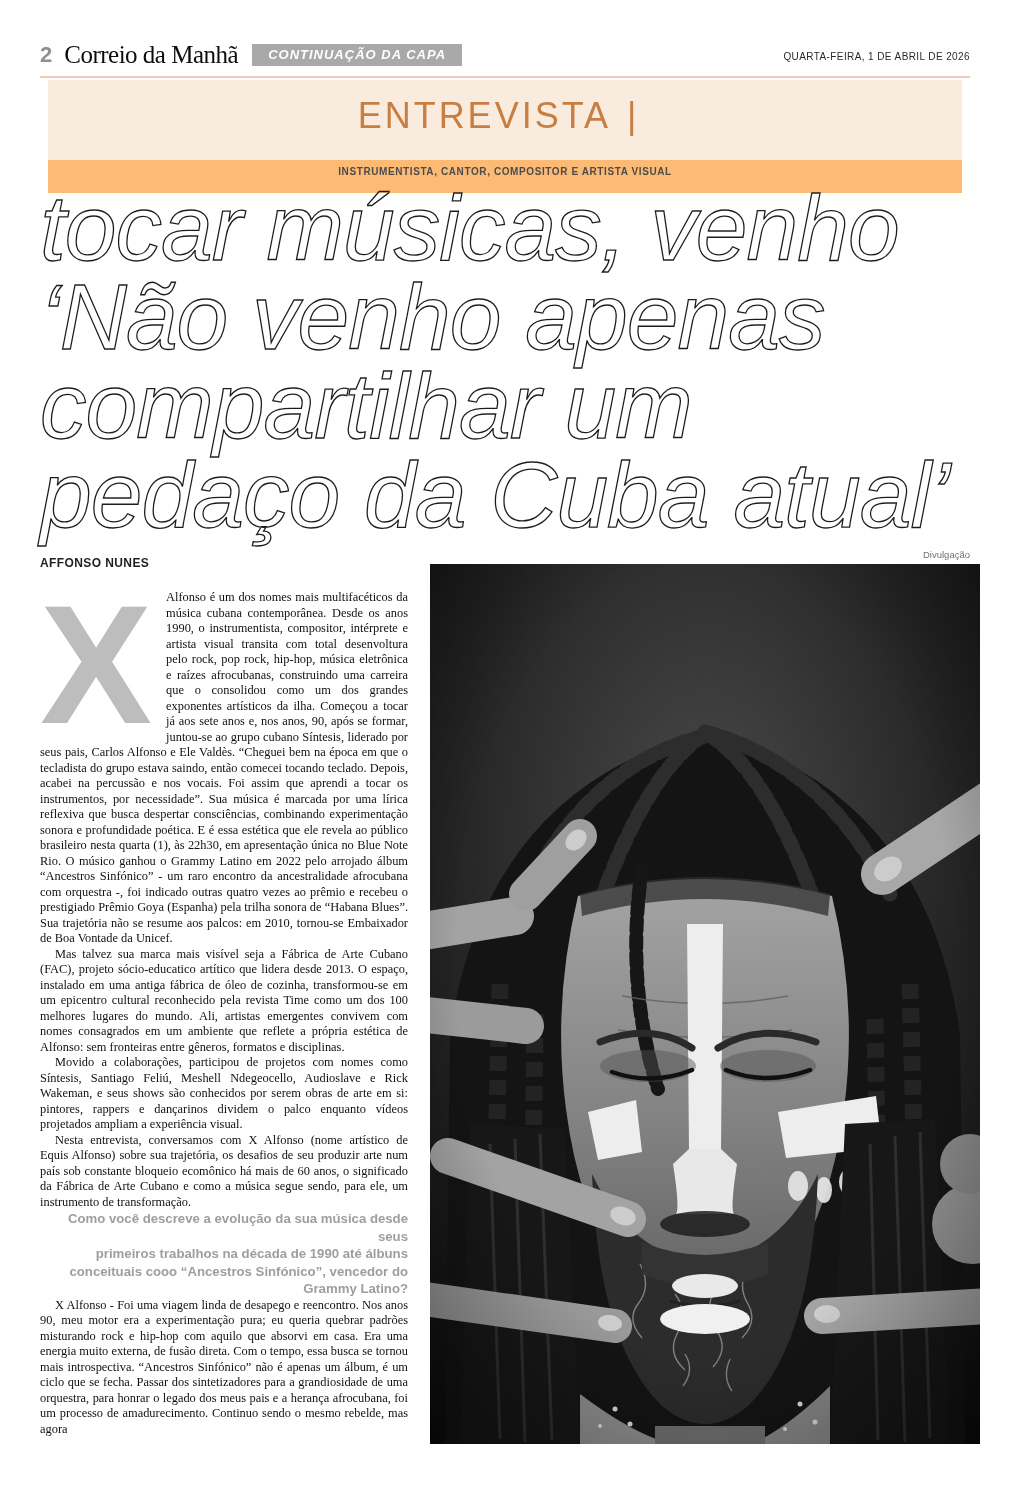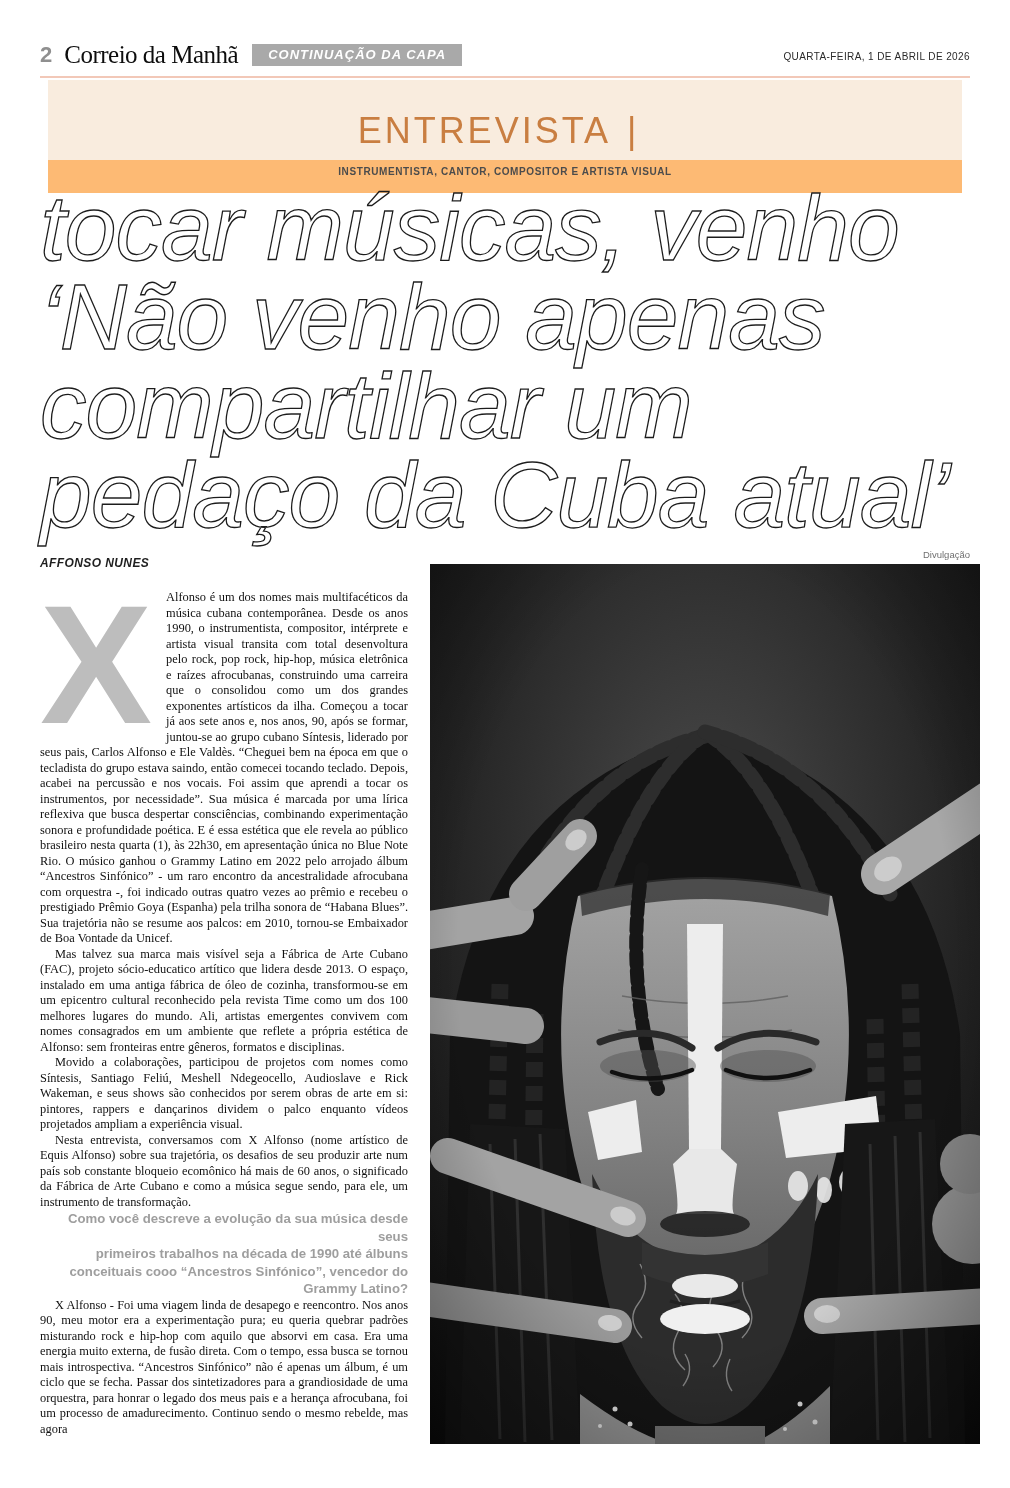--- a/index.html
+++ b/index.html
@@ -14,42 +14,42 @@
             font-size:25px;color:#0d0d0d;letter-spacing:-0.5px;line-height:26px;vertical-align:top;}
   .capa-tag{display:inline-block;background:#a9a9a9;color:#ffffff;
             font-family:"Liberation Sans",sans-serif;font-weight:bold;font-size:13px;
             letter-spacing:1px;padding:3px 16px 4px 16px;margin-left:14px;vertical-align:top;margin-top:2px;font-style:italic;}
   .date{position:absolute;right:0;top:9px;font-family:Liberation Sans, sans-serif;
         font-size:10px;color:#2a2a2a;letter-spacing:0.4px;margin-left:36px;}
   .hdr-rule{position:absolute;left:40px;right:40px;top:76px;height:2px;background:#f2c8b8;}
 
   
   .banner{position:absolute;left:48px;right:48px;top:80px;}
-  .banner-main{background:#f9ecde;height:80px;display:flex;align-items:flex-end;
+  .banner-main{background:#f9ecde;height:80px;display:flex;align-items:center;
                justify-content:center;padding-bottom:8px;box-sizing:border-box;}
   .kicker{font-family:"Liberation Sans",sans-serif;font-weight:300;font-size:36px;
           color:#c97e41;letter-spacing:3px;}
   .banner-sep{font-family:"Liberation Sans",sans-serif;font-weight:300;font-size:36px;
           color:#c97e41;margin:0 16px;}
   .subject{font-family:"Liberation Sans",sans-serif;font-weight:800;font-size:36px;
           color:#bf6318;letter-spacing:1px;}
   .banner-sub{background:#fdba74;height:33px;line-height:24px;text-align:center;
           font-family:"Liberation Sans",sans-serif;font-weight:600;font-size:10px;
           color:#4c4c4c;letter-spacing:0.6px;}
 
   
   .headline{position:absolute;left:40px;top:184px;width:935px;
             font-family:"Liberation Sans",sans-serif;font-style:italic;font-weight:100;
             font-size:93px;line-height:89px;letter-spacing:-1px;color:#1c1c1c;
             -webkit-text-fill-color:transparent;-webkit-text-stroke:1.3px #1c1c1c;}
   .headline div{white-space:nowrap;}
 
   
   .byline{position:absolute;left:40px;top:556px;font-family:"Liberation Sans",sans-serif;
-          font-weight:bold;font-size:12px;color:#1f1f1f;letter-spacing:0.4px;font-style:italic;}
+          font-weight:bold;font-size:12px;color:#1f1f1f;letter-spacing:0.4px;}
   .credit{position:absolute;right:40px;top:549px;font-family:"Liberation Sans",sans-serif;
           font-size:9.5px;color:#6f6f6f;}
 
   
   .col{position:absolute;left:40px;top:590px;width:368px;font-size:12.4px;line-height:15.5px;
        text-align:justify;color:#101010;}
   .col p{margin:0;}
   .col p.indent{text-indent:15px;}
   .dropcap{float:left;font-family:"Liberation Sans",sans-serif;font-weight:bold;
            font-size:168px;line-height:134px;color:#bdbdbd;margin:8px 14px 2px 0;}

